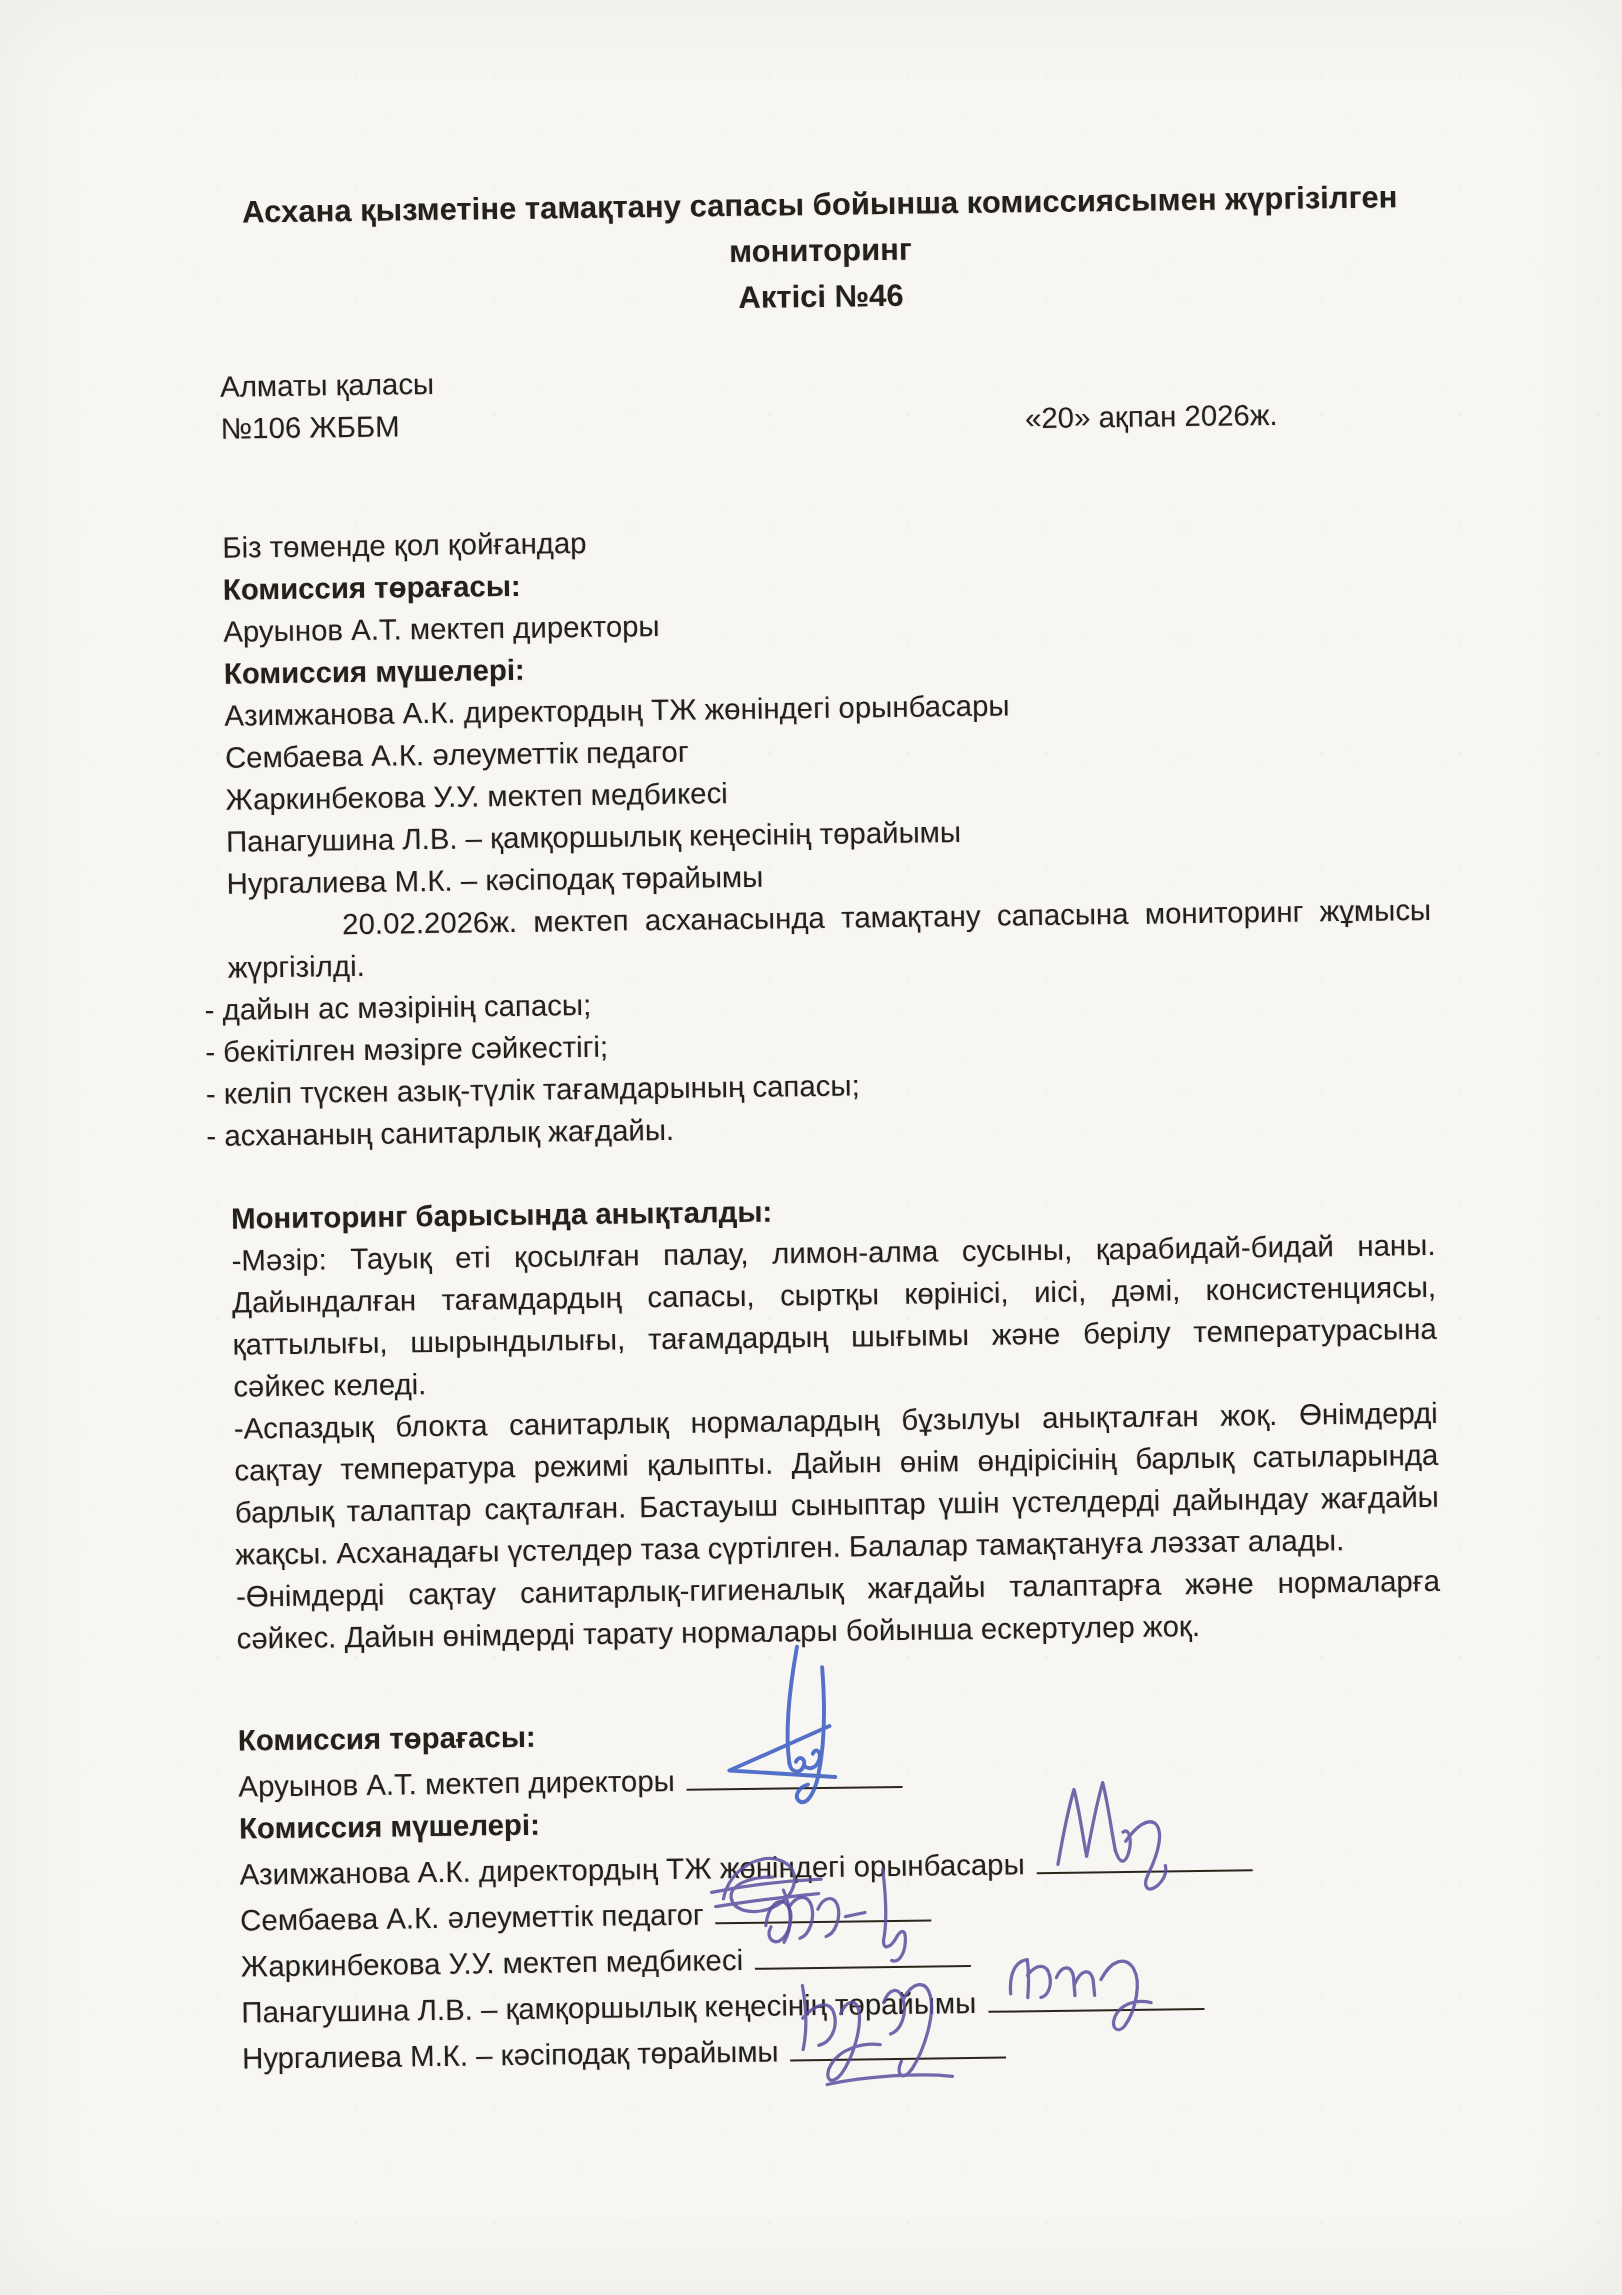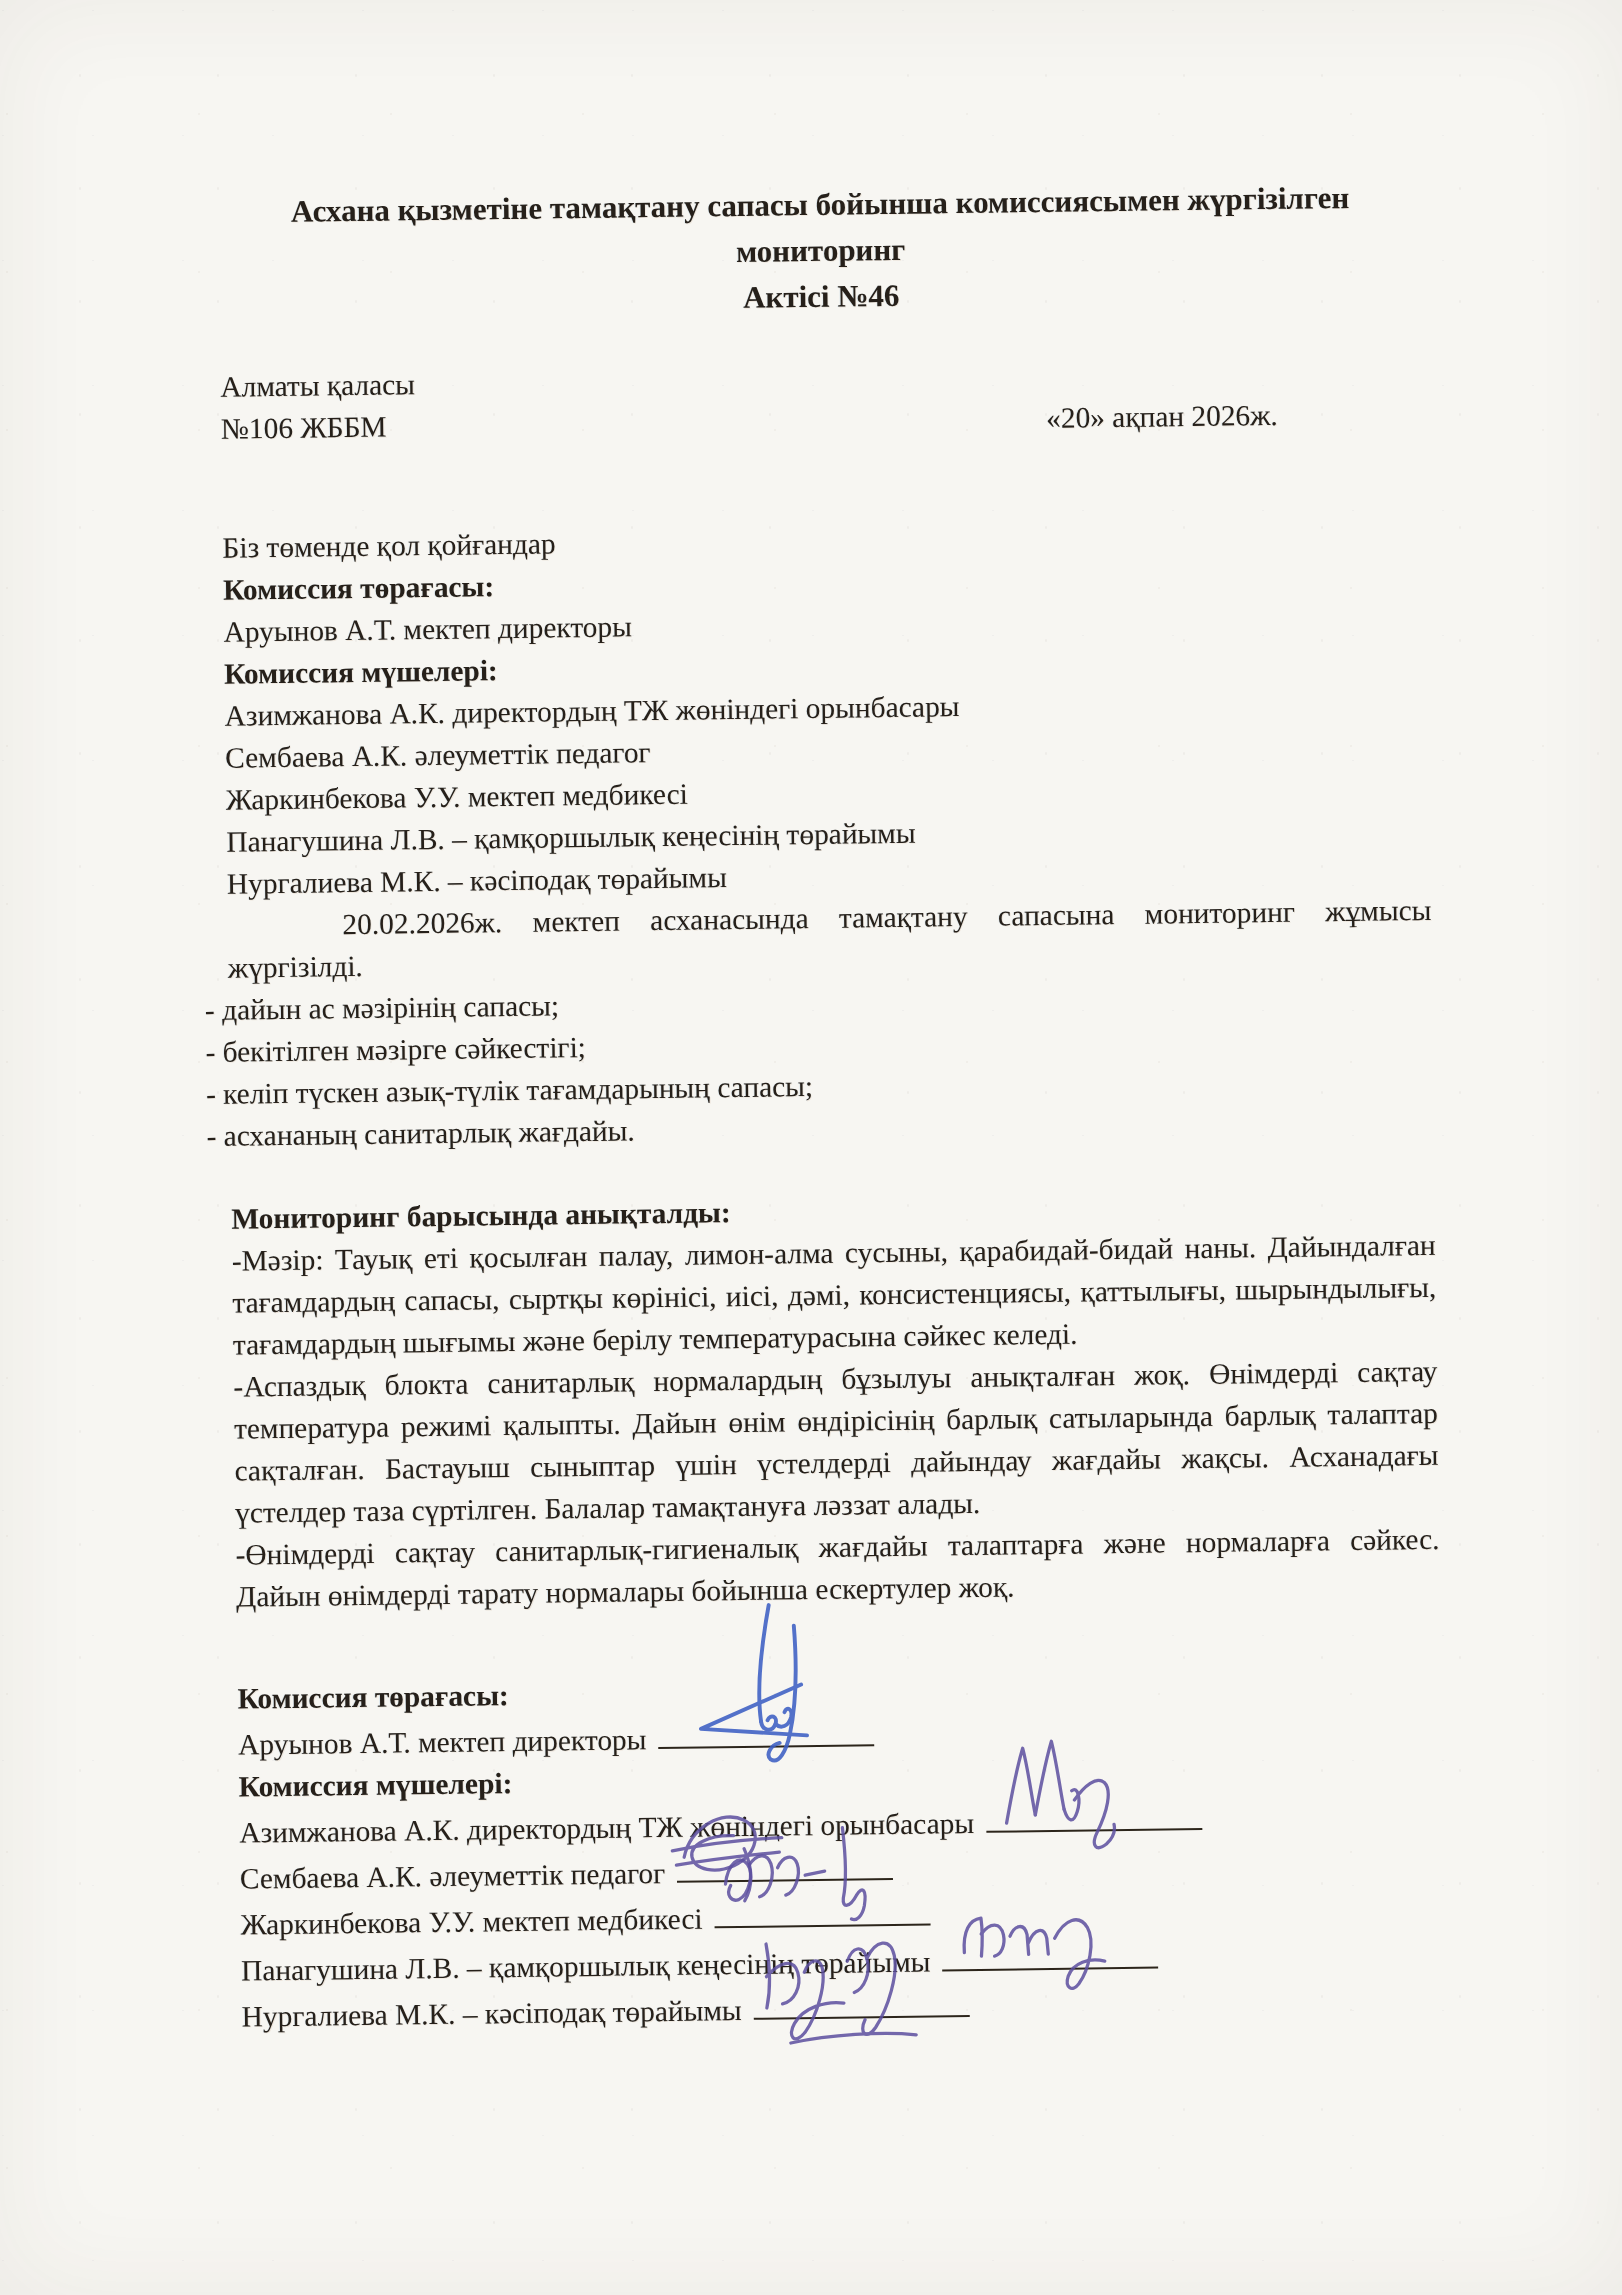--- a/index.html
+++ b/index.html
@@ -7,21 +7,21 @@
     position:relative; width:1623px; height:2295px; margin:0 auto;
     background-color:#f7f6f2;
     background-image:
       radial-gradient(circle, rgba(95,82,55,0.055) 1px, transparent 1.4px),
       radial-gradient(circle, rgba(70,70,95,0.045) 0.7px, transparent 1px),
       radial-gradient(circle, rgba(125,100,55,0.05) 0.8px, transparent 1.2px);
     background-size: 138px 113px, 90px 125px, 192px 158px;
     background-position: 11px 19px, 48px 73px, 103px 35px;
     box-shadow: inset 0 0 105px rgba(60,50,30,0.06);
     overflow:hidden;
-    font-family:Liberation Serif, serif;
+    font-family:Liberation Sans, sans-serif;
     color:#26201a;
   }
   .content {
     position:absolute; top:0; left:0;
     width:1204px; padding:182px 193px 0 226px;
     transform:rotate(-0.75deg); transform-origin:50% 40%;
     font-size:29.4px; line-height:42px;
     text-shadow: 0.8px 0.8px 0 rgba(150,75,15,0.10), -0.8px 0 0 rgba(0,110,190,0.10);
   }
   .title { text-align:center; font-weight:bold; font-size:31px; line-height:46px; margin-bottom:38px; }

